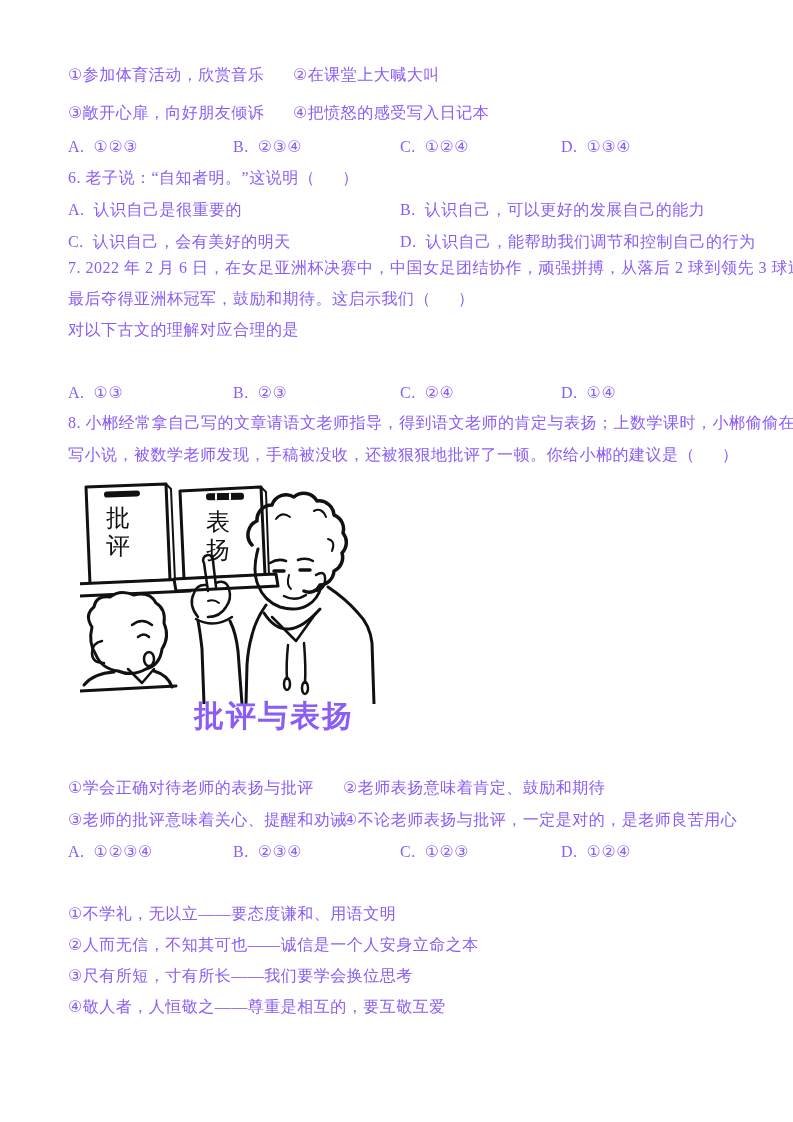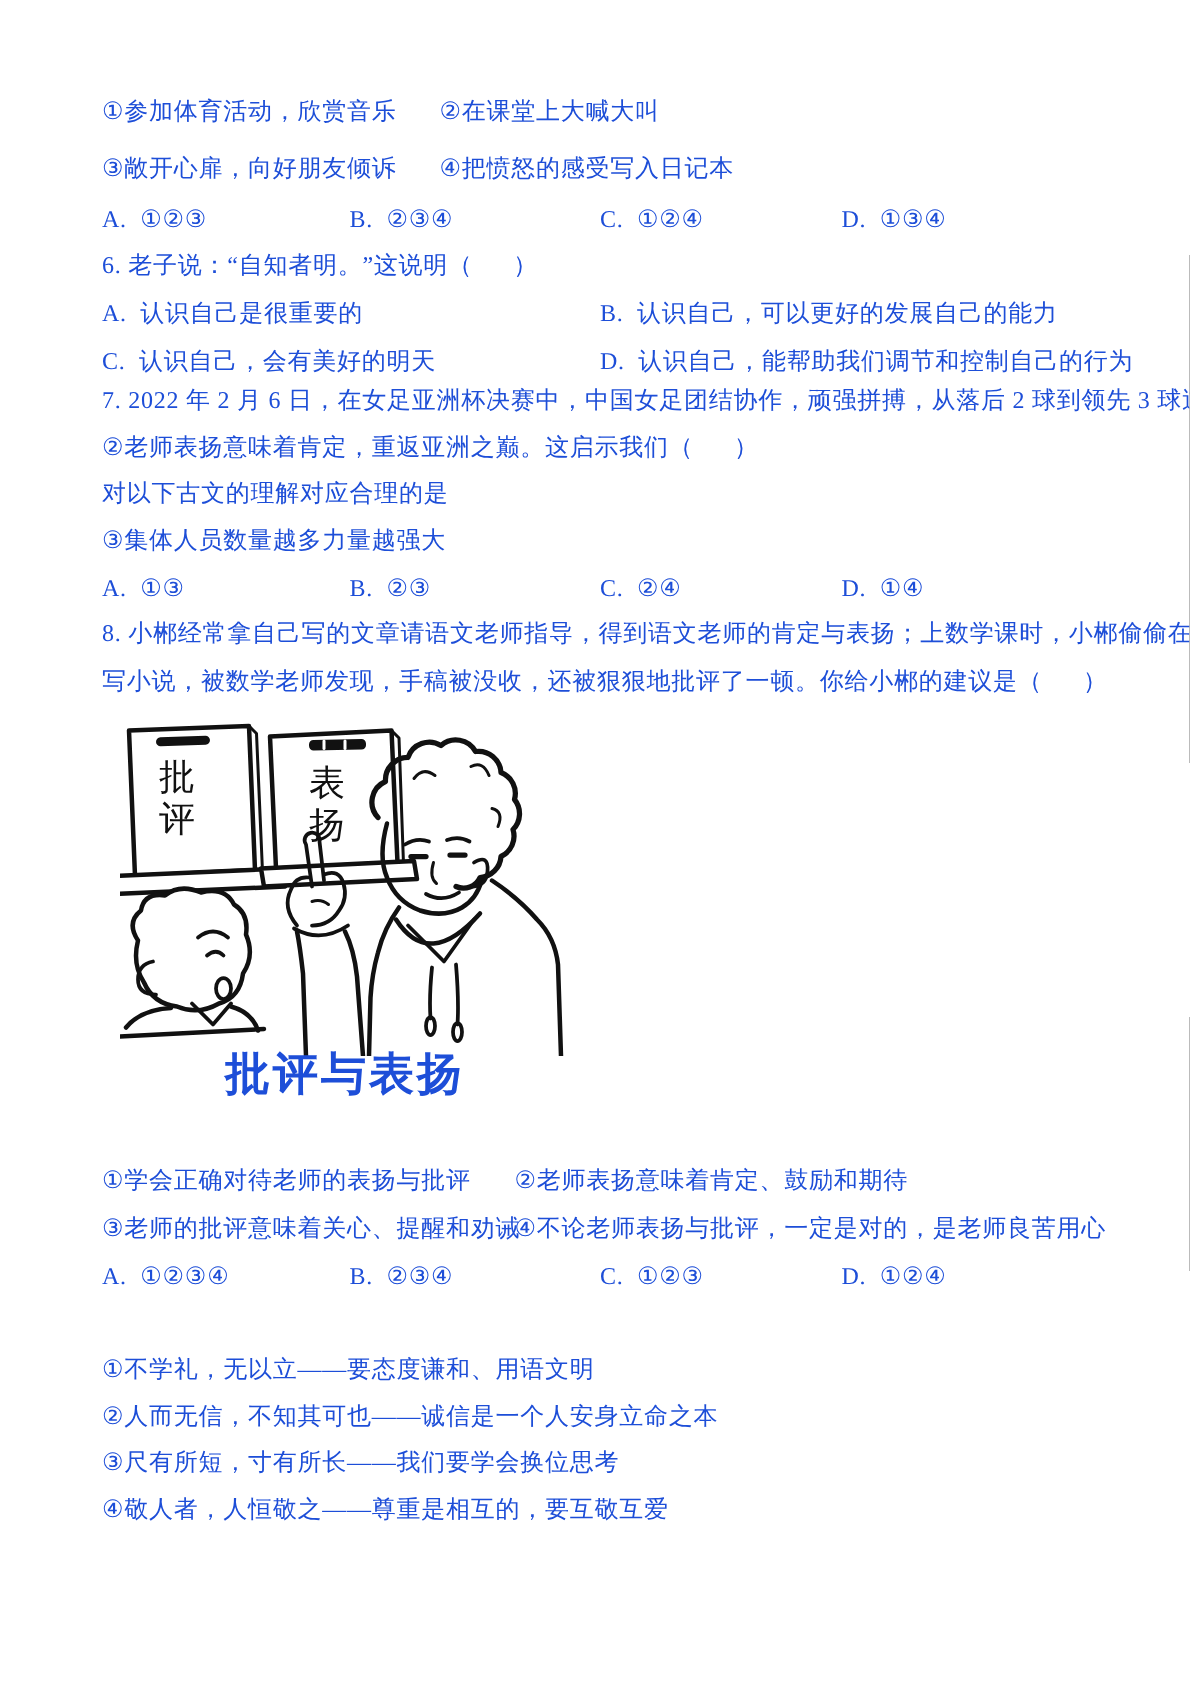--- a/index.html
+++ b/index.html
@@ -2,36 +2,37 @@
 <html><head>
 <meta charset="utf-8">
 <style>
   html,body{margin:0;padding:0;background:#888;}
   #page{
     position:relative;
     width:793px;height:1122px;
     margin:0 auto;
     background:#ffffff;
     font-family:"Liberation Serif","DejaVu Sans",serif;
-    color:#1d4ed8;
+    color:#8b5cf6;
     overflow:hidden;
   }
   .t{
     position:absolute;
     font-size:16px;
     line-height:21px;
     white-space:pre;
     letter-spacing:0.5px;
   }
   .caption{
     position:absolute;
     font-size:30px;
     font-weight:bold;
     letter-spacing:2px;
     white-space:pre;
+    margin-left:44px;
   }
   svg text{
     font-family:"Liberation Serif","DejaVu Sans",serif;
     fill:#111;
   }
 </style>
 </head>
 <body>
 
 <div id="page">
@@ -45,23 +46,22 @@
   <span class="t" style="left:400px;top:136px">C.  ①②④</span>
   <span class="t" style="left:561px;top:136px">D.  ①③④</span>
 
   <span class="t" style="left:68px;top:167px">6. 老子说：“自知者明。”这说明（      ）</span>
   <span class="t" style="left:68px;top:199px">A.  认识自己是很重要的</span>
   <span class="t" style="left:400px;top:199px">B.  认识自己，可以更好的发展自己的能力</span>
   <span class="t" style="left:68px;top:231px">C.  认识自己，会有美好的明天</span>
   <span class="t" style="left:400px;top:231px">D.  认识自己，能帮助我们调节和控制自己的行为</span>
 
   <span class="t" style="left:68px;top:257px">7. 2022 年 2 月 6 日，在女足亚洲杯决赛中，中国女足团结协作，顽强拼搏，从落后 2 球到领先 3 球逆转，</span>
-  <span class="t" style="left:68px;top:288px">②老师表扬意味着肯定，重返亚洲之巅。这启示我们（      ）</span>
+  <span class="t" style="left:68px;top:288px">最后夺得亚洲杯冠军，鼓励和期待。这启示我们（      ）</span>
   <span class="t" style="left:68px;top:319px">对以下古文的理解对应合理的是</span>
-  <span class="t" style="left:68px;top:350px">③集体人员数量越多力量越强大</span>
   <span class="t" style="left:68px;top:382px">A.  ①③</span>
   <span class="t" style="left:233px;top:382px">B.  ②③</span>
   <span class="t" style="left:400px;top:382px">C.  ②④</span>
   <span class="t" style="left:561px;top:382px">D.  ①④</span>
 
   <span class="t" style="left:68px;top:412px">8. 小郴经常拿自己写的文章请语文老师指导，得到语文老师的肯定与表扬；上数学课时，小郴偷偷在下面</span>
   <span class="t" style="left:68px;top:444px">写小说，被数学老师发现，手稿被没收，还被狠狠地批评了一顿。你给小郴的建议是（      ）</span>
 
   <svg style="position:absolute;left:80px;top:479px" width="300" height="225" viewBox="0 0 300 225" stroke="#111" stroke-width="3" fill="none" stroke-linecap="round" stroke-linejoin="round">
 

